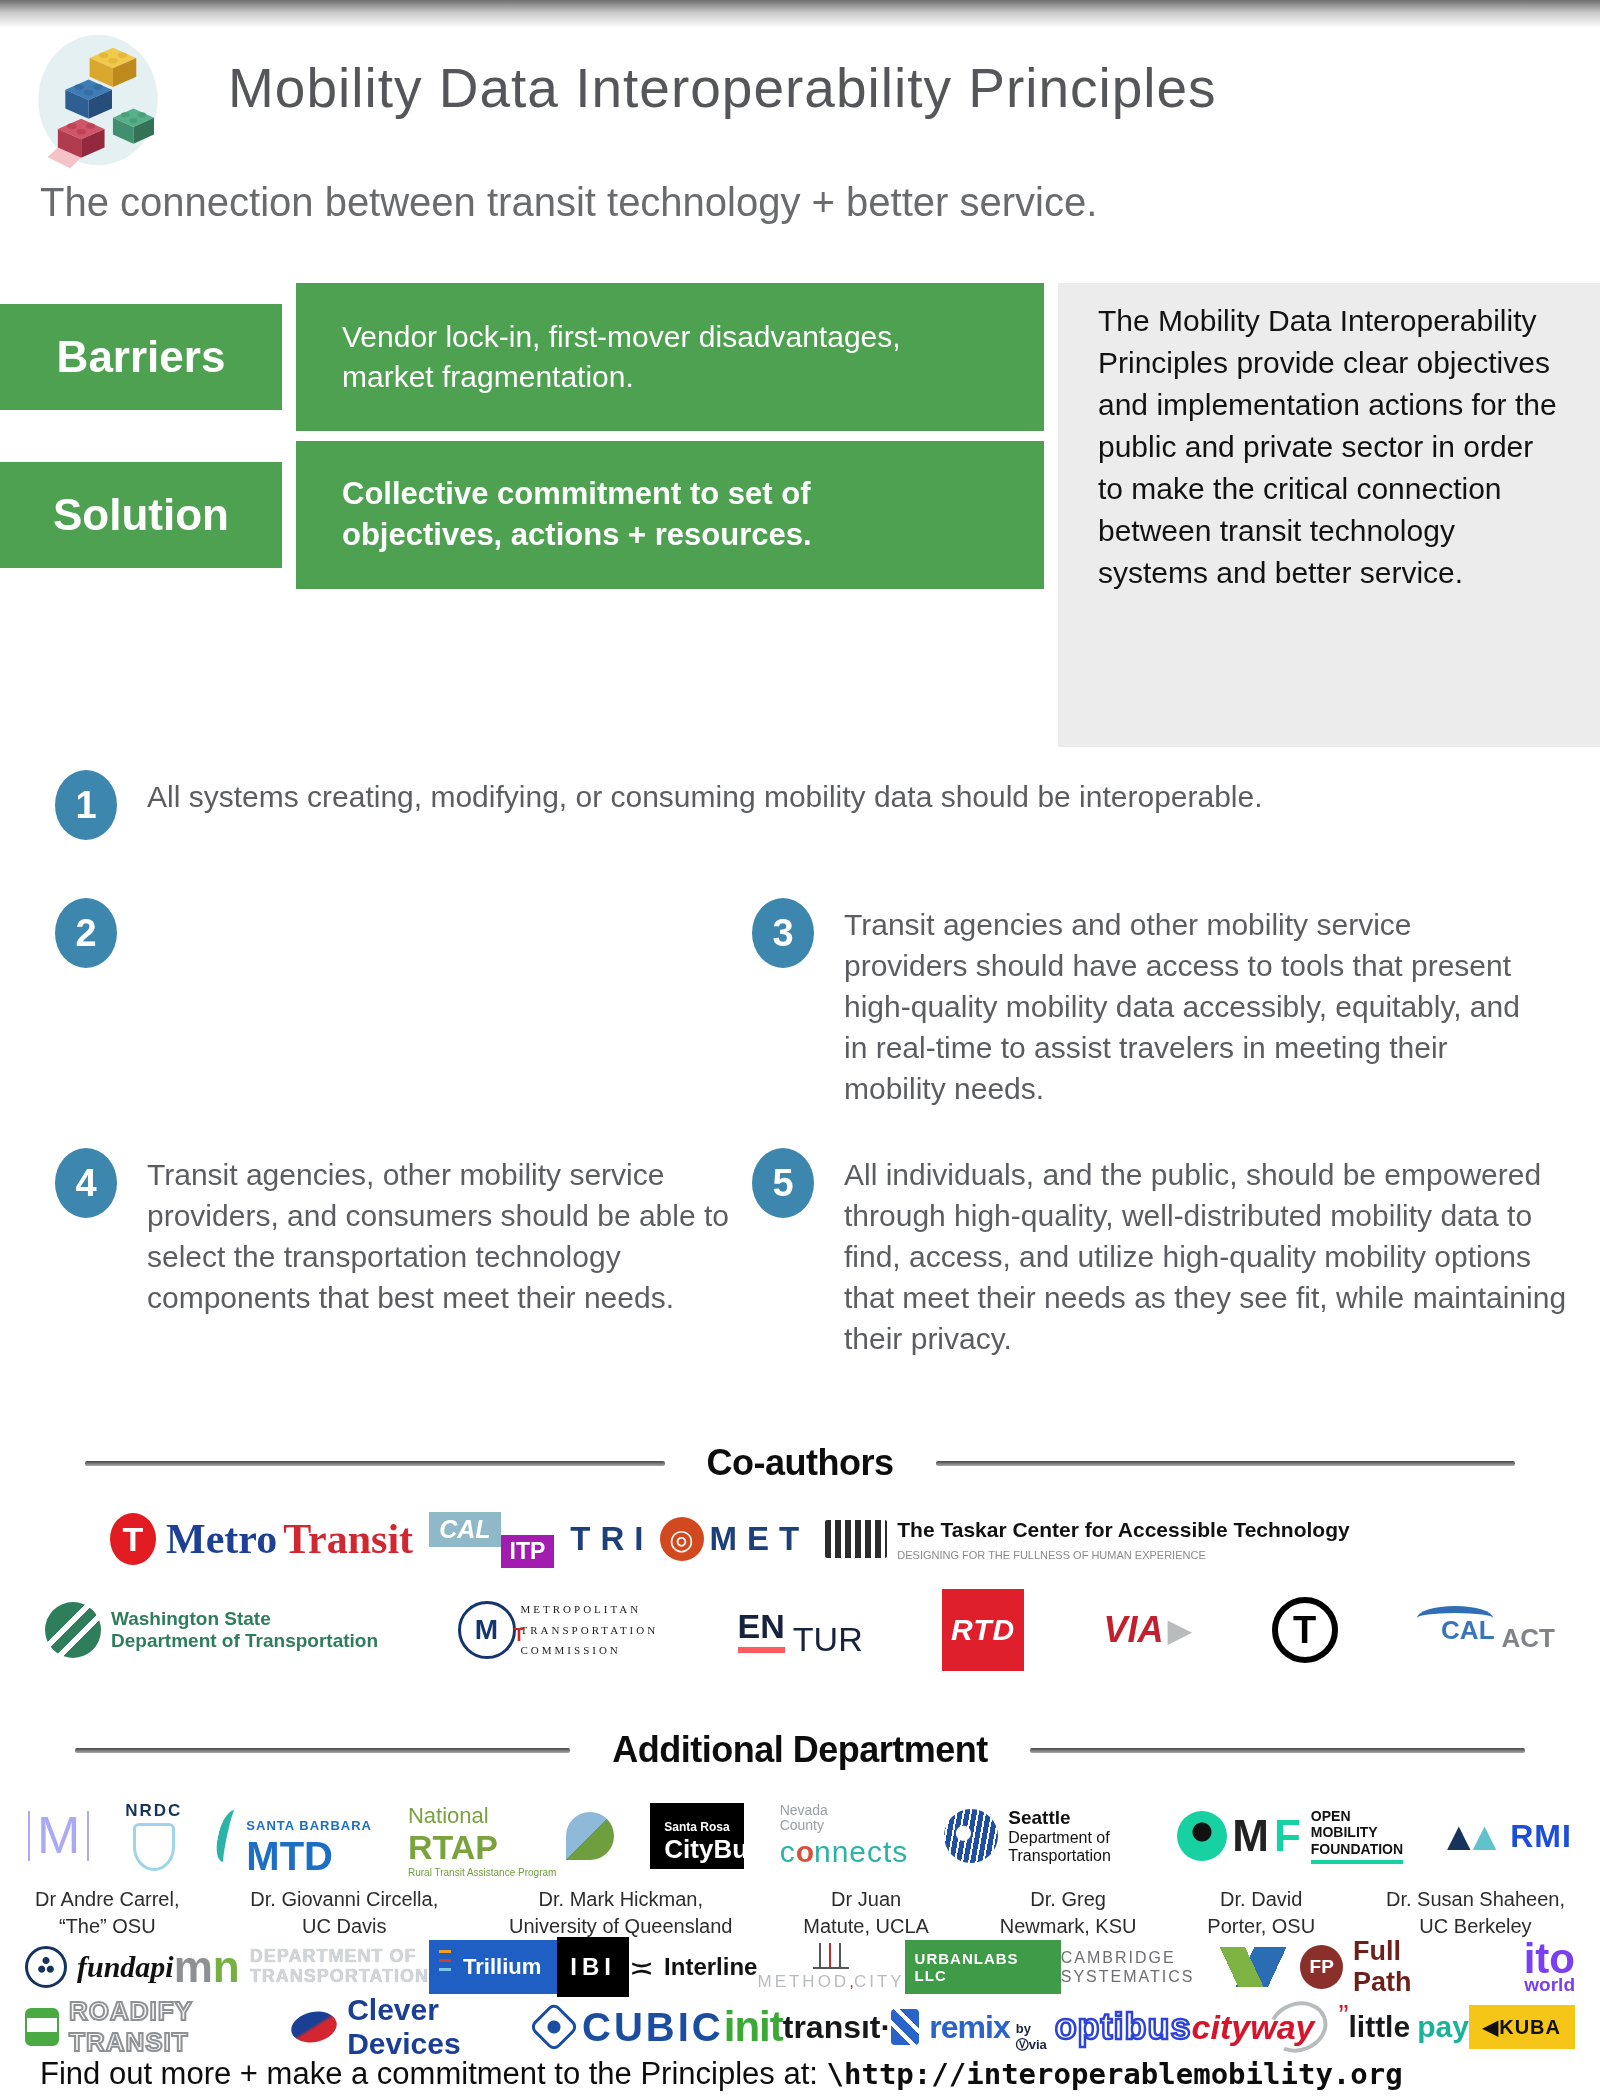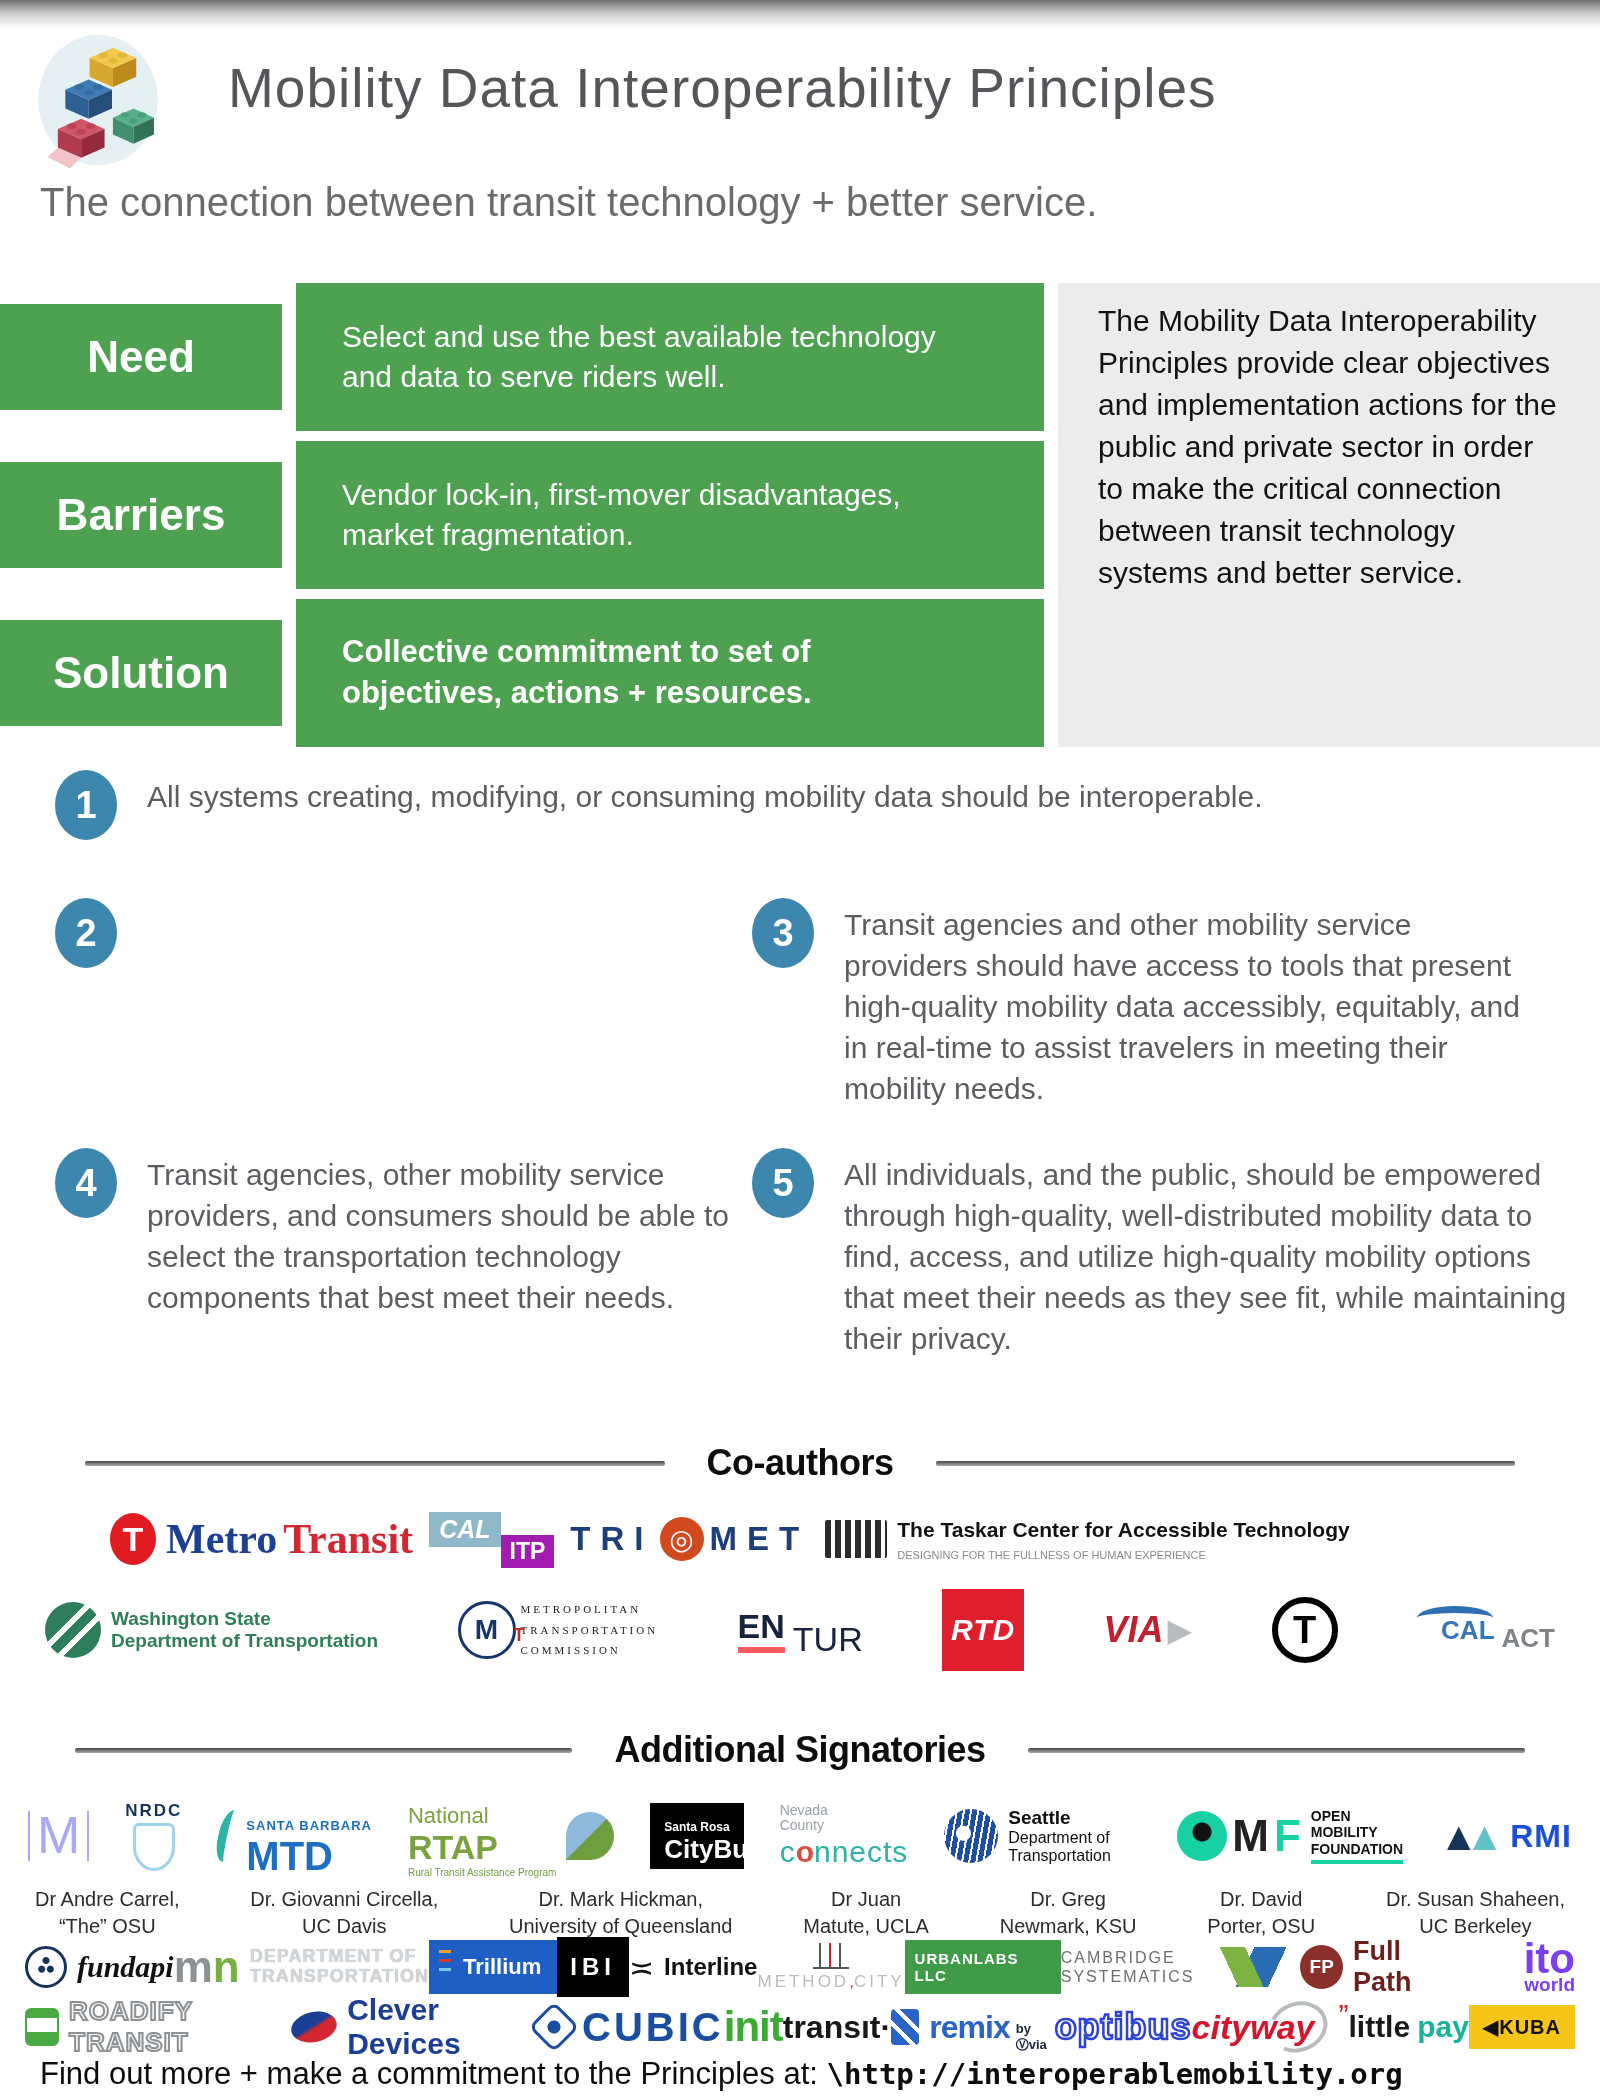--- a/index.html
+++ b/index.html
@@ -235,26 +235,20 @@
     <polygon points="52,117 77,106 77,126 52,137" fill="#93293c"></polygon>
     <ellipse cx="42" cy="103" rx="5" ry="3" fill="#bd4456"></ellipse>
     <ellipse cx="62" cy="103" rx="5" ry="3" fill="#bd4456"></ellipse>
     <ellipse cx="52" cy="109" rx="5" ry="3" fill="#bd4456"></ellipse>
   </svg>
   <div class="page-title">Mobility Data Interoperability Principles</div>
   <div class="subtitle">The connection between transit technology + better service.</div>
 
   <div class="matrix">
     <div class="mrow">
-      <div class="mlabel">Need</div>
-      <div class="mdesc">
-        <span class="mdesc-text">Select and use the best available technology and data to serve riders well.</span>
-      </div>
-    </div>
-    <div class="mrow">
       <div class="mlabel">Barriers</div>
       <div class="mdesc">
         <span class="mdesc-text">Vendor lock-in, first-mover disadvantages, market fragmentation.</span>
       </div>
     </div>
     <div class="mrow bold">
       <div class="mlabel">Solution</div>
       <div class="mdesc">
         <span class="mdesc-text">Collective commitment to set of objectives, actions + resources.</span>
       </div>
@@ -340,21 +334,21 @@
       </span>
       <span class="logo ">
         <span class="lp calactArc"></span>
         <span class="lp calactCal">CAL</span>
         <span class="lp calactAct">ACT</span>
       </span>
     </div>
 
   <div class="rule-heading" id="sig-heading">
     <span class="rule"></span>
-    <span class="rule-text">Additional Signatories</span>
+    <span class="rule-text">Additional Department</span>
     <span class="rule"></span>
   </div>
   <div class="logo-row" id="sig-row-1">
       <span class="logo ">
         <span class="lp mWire">M</span>
       </span>
       <span class="logo vcol">
         <span class="lp nrdcText">NRDC</span>
         <span class="lp nrdcShield"></span>
       </span>

